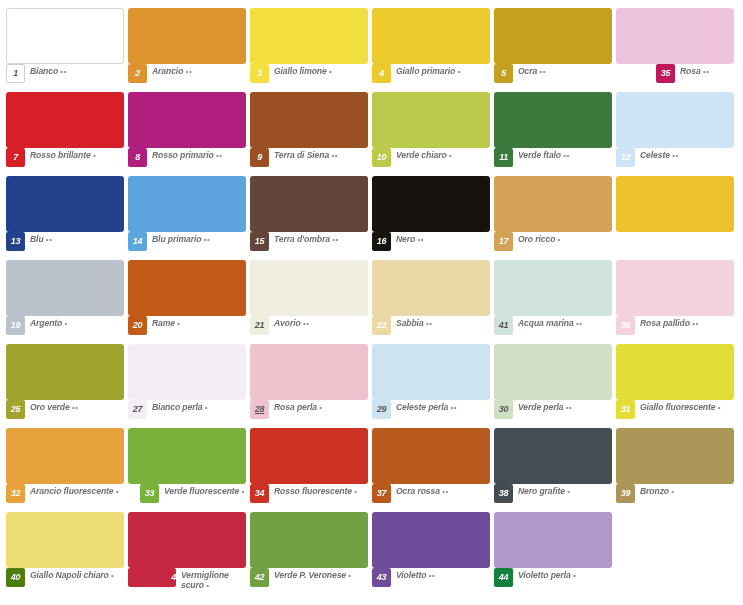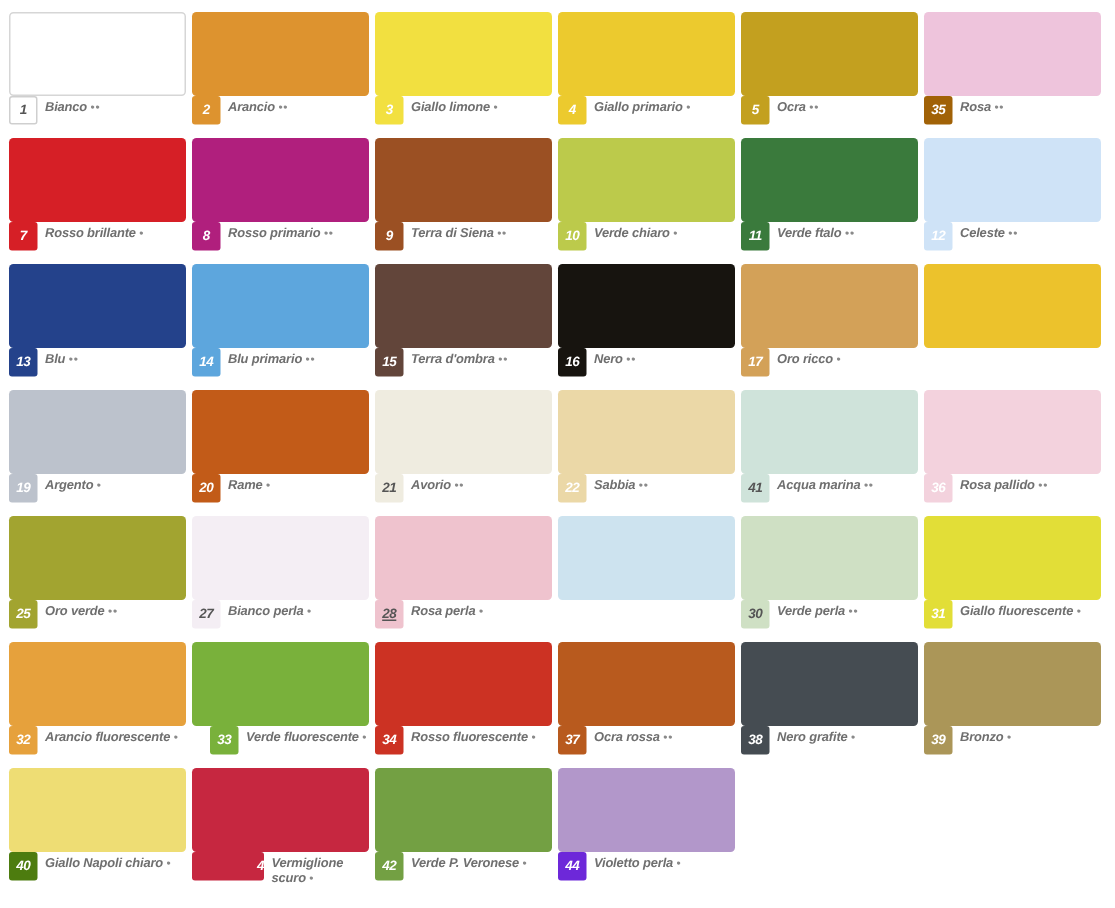--- a/index.html
+++ b/index.html
@@ -137,21 +137,21 @@
     <div class="swatch-cell">
       <div class="swatch-color" style="background: rgb(195, 160, 31);"></div>
       <div class="swatch-meta">
         <div class="swatch-badge" style="background: rgb(195, 160, 31); color: rgb(255, 255, 255);">5</div>
         <div class="swatch-text"><span class="swatch-name">Ocra</span> <span class="swatch-marks">••</span></div>
       </div>
     </div>
     <div class="swatch-cell">
       <div class="swatch-color" style="background: rgb(238, 196, 220);"></div>
       <div class="swatch-meta">
-        <div class="swatch-badge" style="background: #a16207; color: rgb(255, 255, 255);">35</div>
+        <div class="swatch-badge" style="background: #be185d; color: rgb(255, 255, 255); margin-left: 40px;">35</div>
         <div class="swatch-text"><span class="swatch-name">Rosa</span> <span class="swatch-marks">••</span></div>
       </div>
     </div>
     <div class="swatch-cell">
       <div class="swatch-color" style="background: rgb(214, 31, 38);"></div>
       <div class="swatch-meta">
         <div class="swatch-badge" style="background: rgb(214, 31, 38); color: rgb(255, 255, 255);">7</div>
         <div class="swatch-text"><span class="swatch-name">Rosso brillante</span> <span class="swatch-marks">•</span></div>
       </div>
     </div>
@@ -286,20 +286,24 @@
     </div>
     <div class="swatch-cell">
       <div class="swatch-color" style="background: rgb(239, 195, 206);"></div>
       <div class="swatch-meta">
         <div class="swatch-badge" style="background: rgb(239, 195, 206); color: rgb(85, 85, 85); text-decoration: underline;">28</div>
         <div class="swatch-text"><span class="swatch-name">Rosa perla</span> <span class="swatch-marks">•</span></div>
       </div>
     </div>
     <div class="swatch-cell">
       <div class="swatch-color" style="background: rgb(205, 227, 239);"></div>
+      <div class="swatch-meta">
+        <div class="swatch-badge" style="background: rgb(205, 227, 239); color: rgb(85, 85, 85);">29</div>
+        <div class="swatch-text"><span class="swatch-name">Celeste perla</span> <span class="swatch-marks">••</span></div>
+      </div>
     </div>
     <div class="swatch-cell">
       <div class="swatch-color" style="background: rgb(207, 224, 196);"></div>
       <div class="swatch-meta">
         <div class="swatch-badge" style="background: rgb(207, 224, 196); color: rgb(85, 85, 85);">30</div>
         <div class="swatch-text"><span class="swatch-name">Verde perla</span> <span class="swatch-marks">••</span></div>
       </div>
     </div>
     <div class="swatch-cell">
       <div class="swatch-color" style="background: rgb(226, 222, 55);"></div>
@@ -365,19 +369,26 @@
       </div>
     </div>
     <div class="swatch-cell">
       <div class="swatch-color" style="background: rgb(115, 160, 67);"></div>
       <div class="swatch-meta">
         <div class="swatch-badge" style="background: rgb(115, 160, 67); color: rgb(255, 255, 255);">42</div>
         <div class="swatch-text"><span class="swatch-name">Verde P. Veronese</span> <span class="swatch-marks">•</span></div>
       </div>
     </div>
     <div class="swatch-cell">
+      <div class="swatch-color" style="background: rgb(110, 78, 155);"></div>
+      <div class="swatch-meta">
+        <div class="swatch-badge" style="background: rgb(110, 78, 155); color: rgb(255, 255, 255);">43</div>
+        <div class="swatch-text"><span class="swatch-name">Violetto</span> <span class="swatch-marks">••</span></div>
+      </div>
+    </div>
+    <div class="swatch-cell">
       <div class="swatch-color" style="background: rgb(178, 151, 202);"></div>
       <div class="swatch-meta">
-        <div class="swatch-badge" style="background: #6d28d9; color: rgb(255, 255, 255);">44</div>
+        <div class="swatch-badge" style="background: #15803d; color: rgb(255, 255, 255);">44</div>
         <div class="swatch-text"><span class="swatch-name">Violetto perla</span> <span class="swatch-marks">•</span></div>
       </div>
     </div>
   </div>
 
 </body></html>

